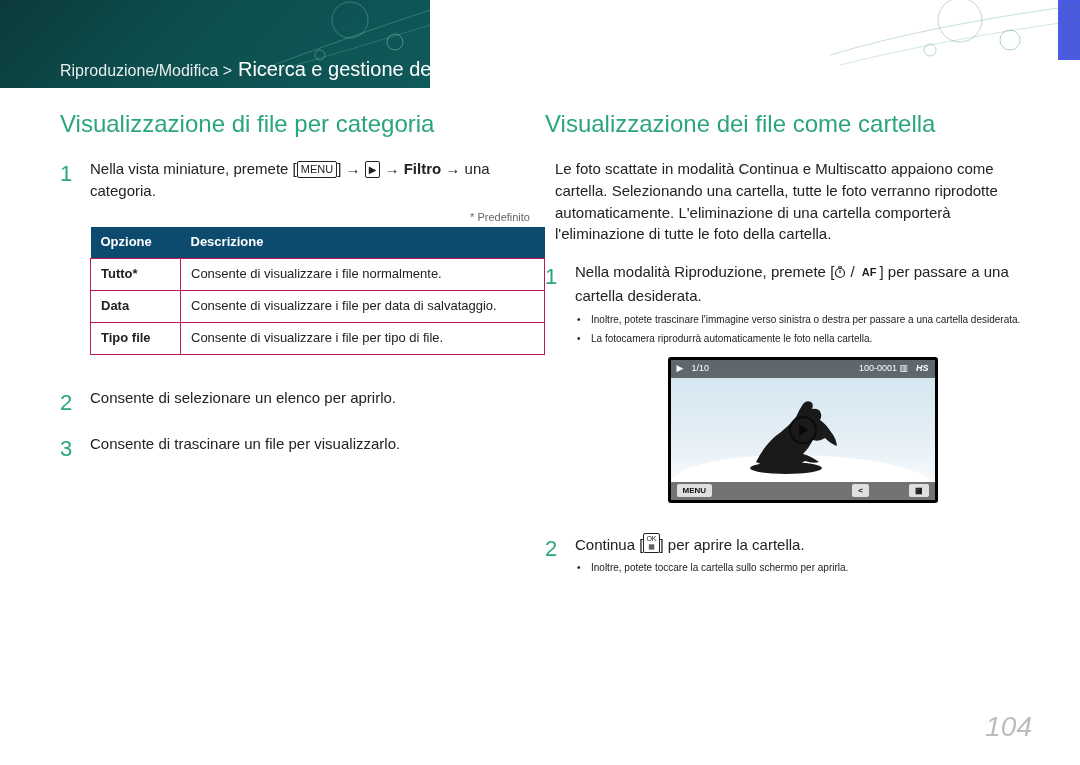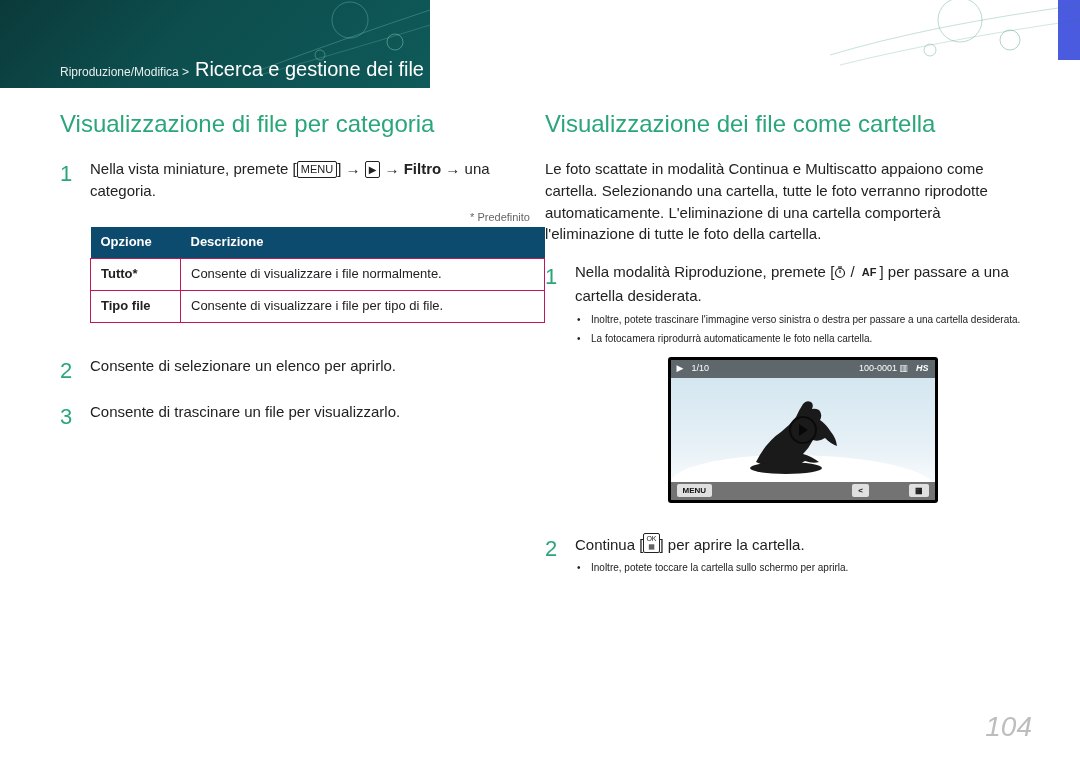--- a/index.html
+++ b/index.html
@@ -30,21 +30,21 @@
     font-size: 14px;
     z-index: 2;
   }
   .breadcrumb-bg {
     position: absolute;
     top: 0; left: 0;
     width: 430px; height: 88px;
     background: linear-gradient(135deg, #0b3a3a 0%, #0d4d4d 40%, #0f5a5a 100%);
     z-index: 1;
   }
-  .breadcrumb .path { font-size: 12px; opacity: 0.9; }
+  .breadcrumb .path { font-size: 16px; opacity: 0.9; }
   .breadcrumb .title { font-size: 20px; font-weight: 300; margin-left: 2px; }
   .content {
     position: absolute;
     top: 110px; left: 60px; right: 50px; bottom: 60px;
     display: flex;
   }
   .col { flex: 1; }
   .h2 {
     color: #2aa67a;
     font-size: 24px;
@@ -81,20 +81,21 @@
   }
   table.options td:first-child {
     font-weight: 600;
     width: 90px;
   }
   .intro-p {
     font-size: 15px;
     line-height: 1.45;
     color: #222;
     margin-bottom: 16px;
+    margin-left: 10px;
   }
   ul.bullets {
     list-style: none;
     margin: 6px 0 0 2px;
   }
   ul.bullets li {
     position: relative;
     padding-left: 14px;
     font-size: 10px;
     line-height: 1.45;
@@ -214,20 +215,24 @@
         <div class="predef">* Predefinito</div>
         <table class="options">
           <tbody>
               <tr>
             <th>Opzione</th>
             <th>Descrizione</th>
           </tr>
           <tr>
             <td>Tutto*</td>
             <td>Consente di visualizzare i file normalmente.</td>
+          </tr>
+          <tr>
+            <td>Data</td>
+            <td>Consente di visualizzare i file per data di salvataggio.</td>
           </tr>
           <tr>
             <td>Tipo file</td>
             <td>Consente di visualizzare i file per tipo di file.</td>
           </tr>
         </tbody>
           </table>
       </div>
     </div>
 

